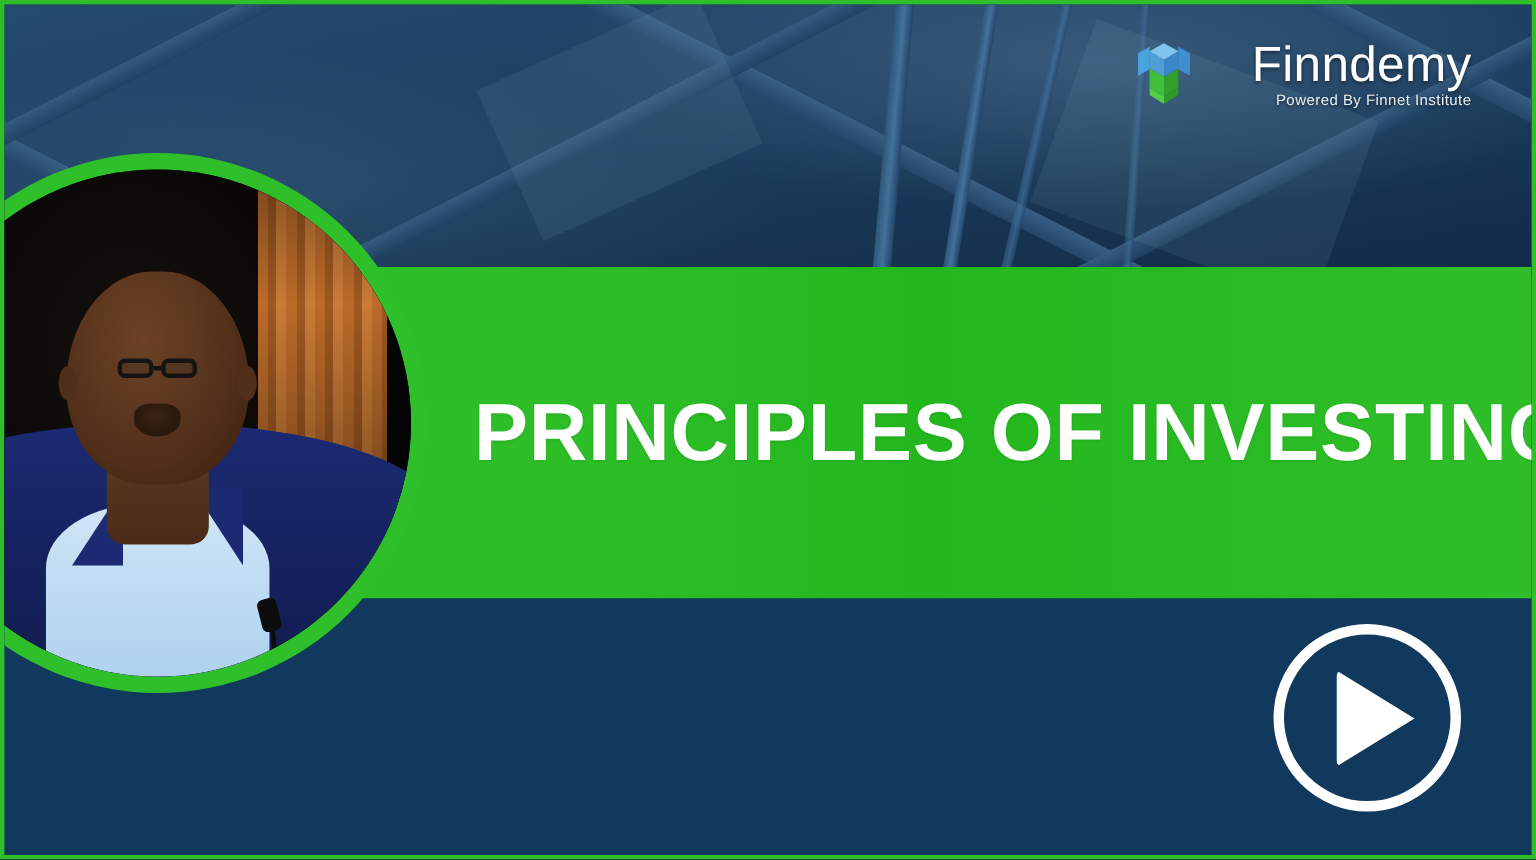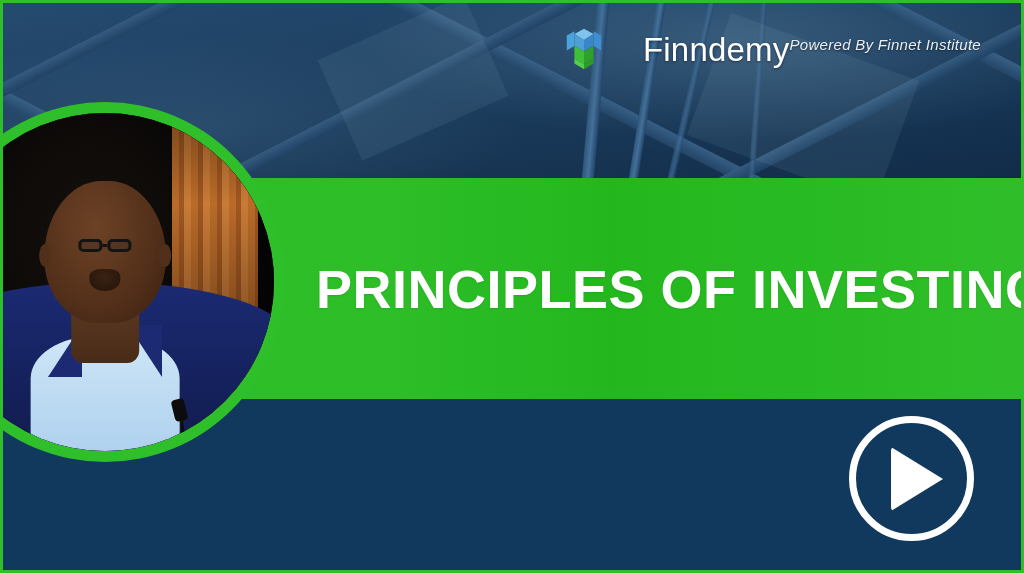--- a/index.html
+++ b/index.html
@@ -168,27 +168,27 @@
   }
   .sp-mic::after{content:""; position:absolute; left:3px; top:20px;
     width:3px; height:26px; background:#0d0d0d; border-radius:2px; transform:rotate(8deg);}
 
   
   .brand{
     position:absolute; right:40px; top:22px;
     display:flex; align-items:center; gap:10px;
   }
   .brand-mark{width:48px; height:48px; flex:0 0 48px;}
-  .brand-text{display:flex; flex-direction:row; line-height:1;margin-left:25px;}
+  .brand-text{display:flex; flex-direction:column; align-items:flex-end; line-height:1;margin-left:25px;}
   .brand-name{
     color:#ffffff; font-size:33px; font-weight:normal; letter-spacing:.2px;
     text-shadow:0 1px 3px rgba(0,0,0,.45);
   }
   .brand-tagline{
-    color:#e8eef3; font-size:15px; font-style:italic; letter-spacing:.3px;
+    color:#e8eef3; font-size:10px; letter-spacing:.3px;
     margin-top:4px; text-shadow:0 1px 2px rgba(0,0,0,.5);
   }
 
   
   .play-button{
     position:absolute; left:846px; top:413px;
     width:125px; height:125px;
     border-radius:50%;
     border:7px solid #ffffff;
     display:flex; align-items:center; justify-content:center;

